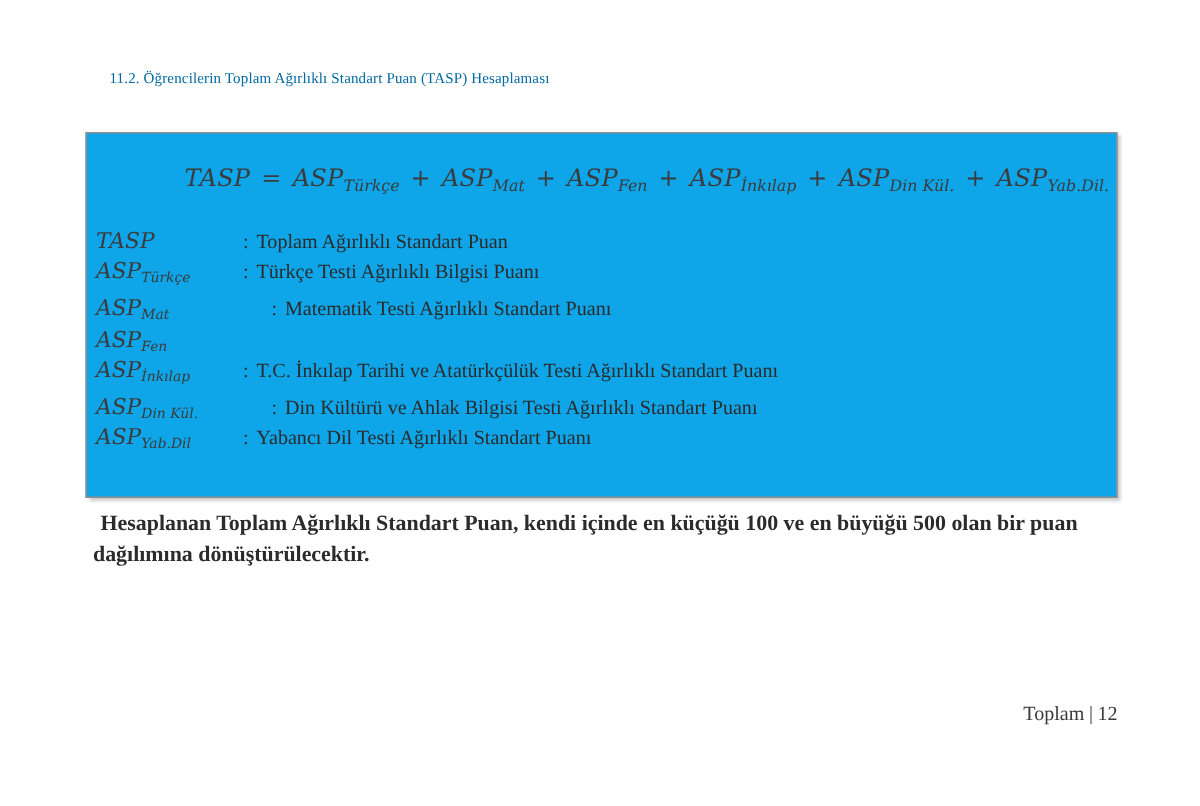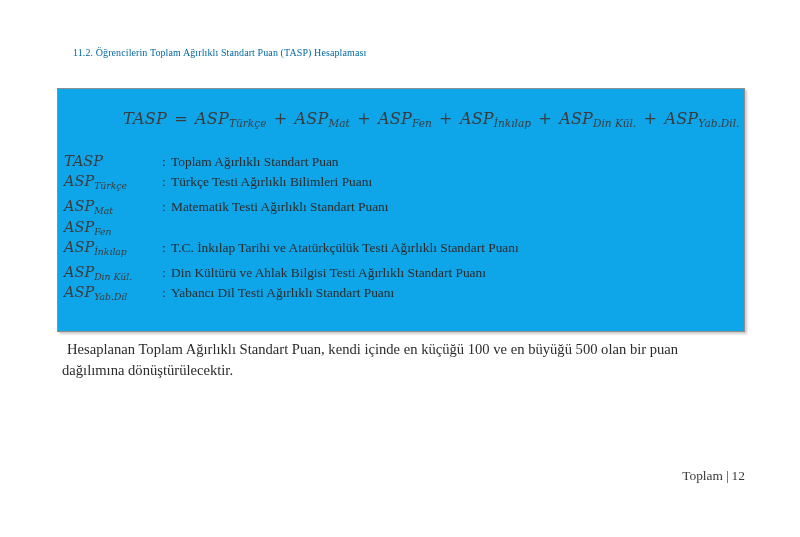--- a/index.html
+++ b/index.html
@@ -77,21 +77,21 @@
     position: absolute;
     left: 6px;
     top: 64px;
     width: 676px;
   }
   .def-row {
     display: flex;
     align-items: baseline;
     height: 20.2px;
   }
-  .def-row.gap { margin-top: 5px; }
+  .def-row.gap { margin-top: 5px; gap: 19px; }
 
   .def-symbol {
     width: 98px;
     flex: 0 0 98px;
     font-family: "DejaVu Serif", "Liberation Serif", serif;
     font-style: italic;
     font-size: 14.5px;
     color: #3b3b3b;
     white-space: nowrap;
   }
@@ -116,20 +116,21 @@
     position: absolute;
     left: 62px;
     top: 339px;
     width: 660px;
     font-family: "Liberation Serif", "DejaVu Serif", serif;
     font-size: 14.6px;
     line-height: 21px;
     color: #2b2b2b;
     text-indent: 5px;
     text-align: left;
+    font-weight: bold;
   }
 
   
   .page-footer {
     position: absolute;
     right: 55px;
     top: 468px;
     font-family: "Liberation Serif", "DejaVu Serif", serif;
     font-size: 13.4px;
     color: #3a3a3a;
@@ -164,21 +165,21 @@
 
     <div class="definitions">
 
       <div class="def-row">
         <div class="def-symbol"><span>TASP</span><sub></sub></div>
         <div class="def-text"><span class="def-colon">:</span><span>Toplam Ağırlıklı Standart Puan</span></div>
       </div>
 
       <div class="def-row">
         <div class="def-symbol"><span>ASP</span><sub>Türkçe</sub></div>
-        <div class="def-text"><span class="def-colon">:</span><span>Türkçe Testi Ağırlıklı Bilimleri Puanı</span></div>
+        <div class="def-text"><span class="def-colon">:</span><span>Türkçe Testi Ağırlıklı Bilgisi Puanı</span></div>
       </div>
 
       <div class="def-row gap">
         <div class="def-symbol"><span>ASP</span><sub>Mat</sub></div>
         <div class="def-text"><span class="def-colon">:</span><span>Matematik Testi Ağırlıklı Standart Puanı</span></div>
       </div>
 
       <div class="def-row">
         <div class="def-symbol"><span>ASP</span><sub>Fen</sub></div>
       </div>

